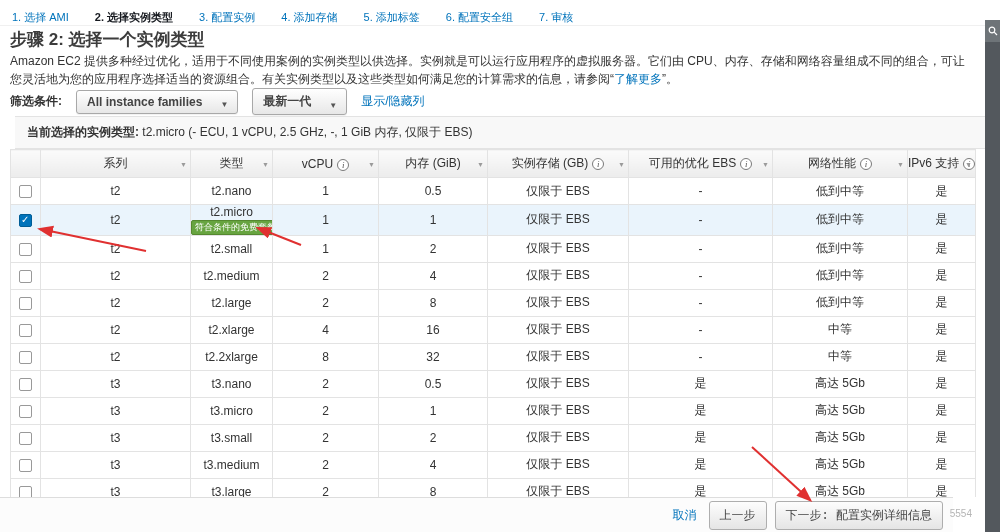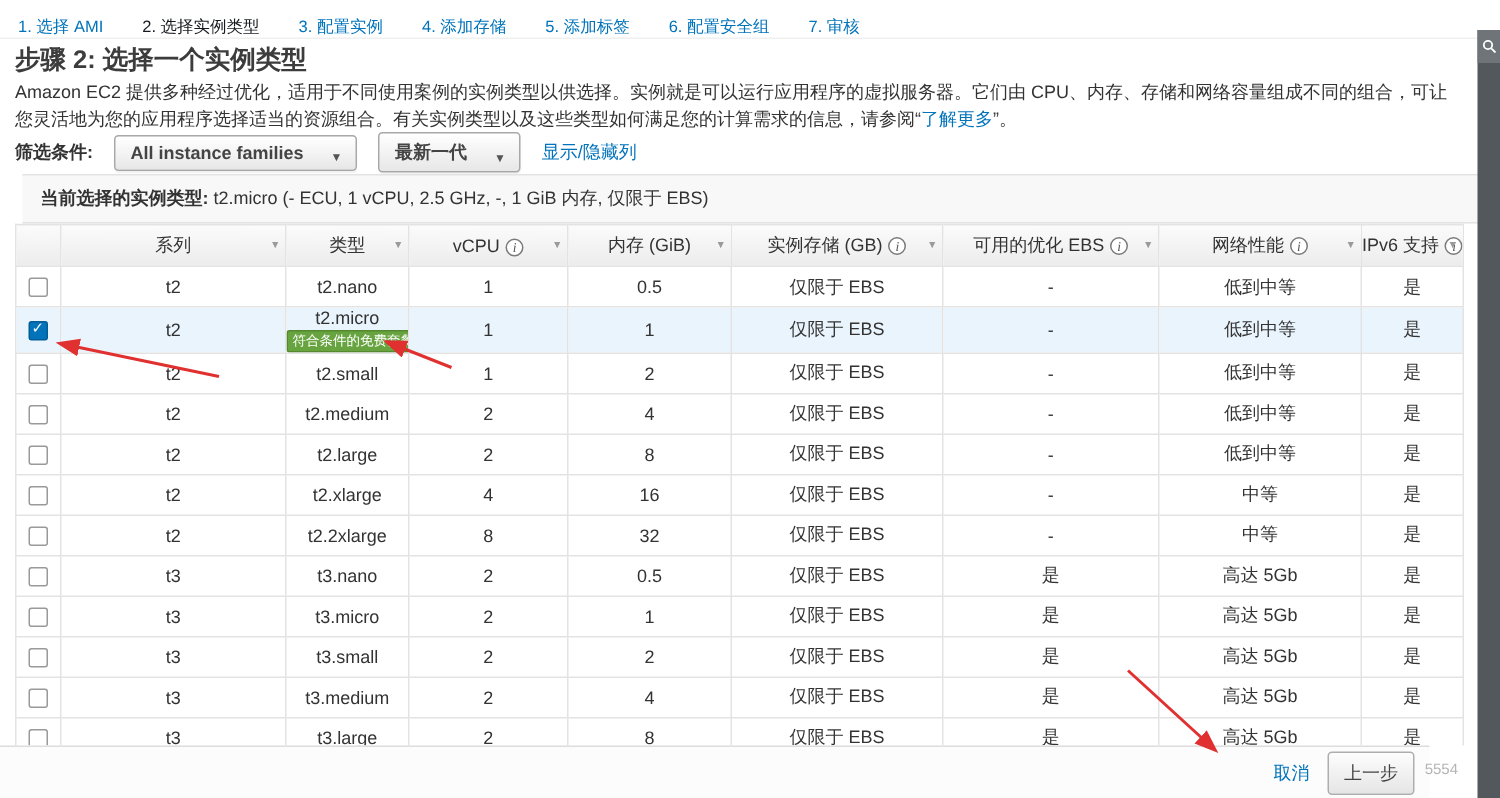--- a/index.html
+++ b/index.html
@@ -3,21 +3,21 @@
 <meta charset="utf-8">
 <style>
   *{box-sizing:border-box;margin:0;padding:0}
   html,body{width:1000px;height:532px}
   body{position:relative;overflow:hidden;background:#fff;
        font-family:"Liberation Sans","DejaVu Sans",sans-serif;font-size:12px;color:#333}
 
   .steps{position:absolute;top:0;left:0;width:985px;height:26px;display:flex;align-items:flex-end;
          gap:26px;padding:0 12px;background:#fff;border-bottom:1px solid #f0f0f0}
   .step{font-size:11px;color:#0073bb;cursor:pointer;white-space:nowrap}
-  .step.active{color:#16191f;font-weight:normal}
+  .step.active{color:#16191f;font-weight:bold}
 
   .title{position:absolute;top:28px;left:10px;font-size:17px;font-weight:bold;color:#3c3c3c}
   .desc{position:absolute;top:52px;left:10px;width:964px;line-height:1.5;color:#333}
   .desc a{color:#0073bb;text-decoration:none;cursor:pointer}
 
   .filters{position:absolute;top:88px;left:10px;display:flex;align-items:center;gap:14px}
   .flabel{font-weight:bold}
   .dd{display:inline-flex;align-items:flex-end;gap:18px;padding:4px 9px 4px 10px;border:1px solid #a8a8a8;
       border-radius:3px;background:linear-gradient(#ffffff,#e7e7e7);font-weight:bold;color:#444;
       cursor:pointer;box-shadow:0 1px 1px rgba(0,0,0,.06)}
@@ -275,20 +275,21 @@
           <td>高达 5Gb</td>
           <td>是</td>
         </tr>
       </tbody>
   </table>
 </div>
 
 <div class="footer">
   <a class="cancel">取消</a>
   <button class="btn">上一步</button>
+  <button class="btn">下一步: 配置实例详细信息</button>
 </div>
 
 <div class="sidestrip">
   <div class="tool">
     <svg width="10" height="10" viewBox="0 0 10 10">
       <circle cx="4" cy="4" r="2.8" fill="none" stroke="#ffffff" stroke-width="1.2"></circle>
       <line x1="6.2" y1="6.2" x2="9" y2="9" stroke="#ffffff" stroke-width="1.2"></line>
     </svg>
   </div>
 </div>

